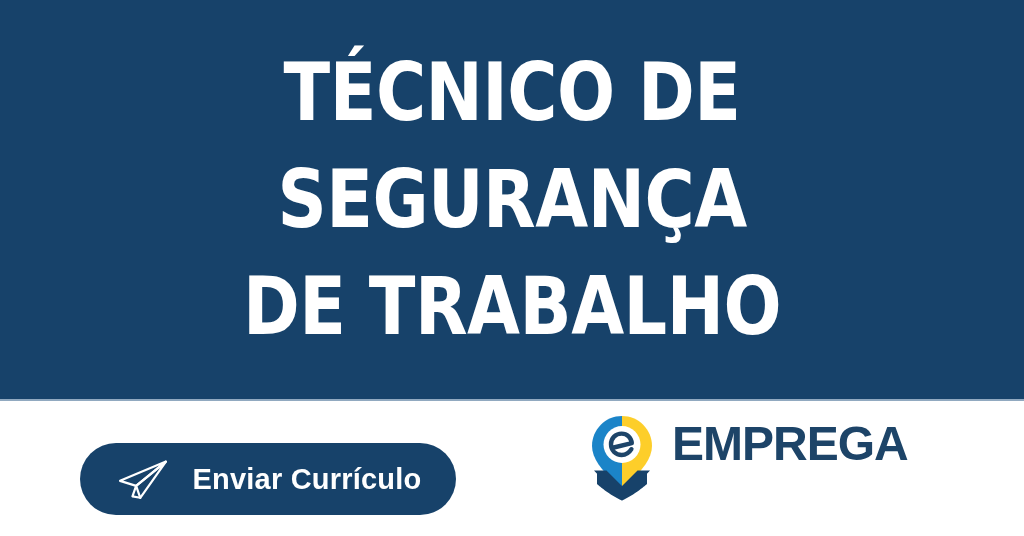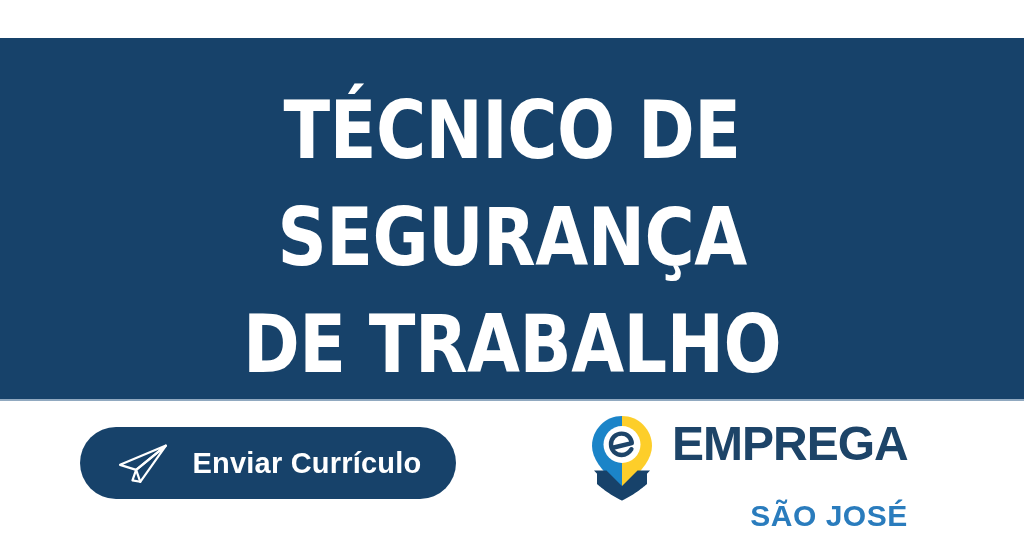--- a/index.html
+++ b/index.html
@@ -30,21 +30,20 @@
     left: 0;
     top: 0;
     width: 1024px;
     height: 399px;
     background: #17426a;
     display: flex;
     flex-direction: column;
     align-items: center;
     justify-content: center;
     box-sizing: border-box;
-    margin-top: 38px;
   }
 
   .hero-divider {
     position: absolute;
     left: 0;
     top: 399px;
     width: 1024px;
     height: 2px;
     background: #91a9c0;
   }
@@ -94,20 +93,21 @@
     background: #17426a;
     color: #ffffff;
     display: flex;
     align-items: center;
     justify-content: center;
     gap: 22px;
     cursor: pointer;
     padding: 0 24px;
     box-sizing: border-box;
     font-family: "Liberation Sans", "DejaVu Sans", sans-serif;
+    margin-top: 16px;
   }
 
   .cta-icon {
     flex: 0 0 auto;
     width: 56px;
     height: 44px;
     display: block;
   }
 
   .cta-label {
@@ -205,18 +205,17 @@
                L27.8 33.5" stroke="#1d4468" stroke-width="4.4" stroke-linecap="round" stroke-linejoin="round" fill="none"></path>
 
       <path d="M11 57 C11 57 24.5 71.5 36 84 C47.5 71.5 61 57 61 57
                L61 70 C61 70 48 81.5 36 86.5 C24 81.5 11 70 11 70 Z" fill="#17426a"></path>
       <path d="M8 56.5 L20.5 56.5 L36 72 L51.5 56.5 L64 56.5
                L36 86.5 Z" fill="#17426a"></path>
     </svg>
 
     <div class="brand-text">
       <span class="brand-name">EMPREGA</span>
-      <span class="brand-sub">SÃO JOSÉ</span>
     </div>
 
   </div>
 
 </div>
 
 </body></html>

